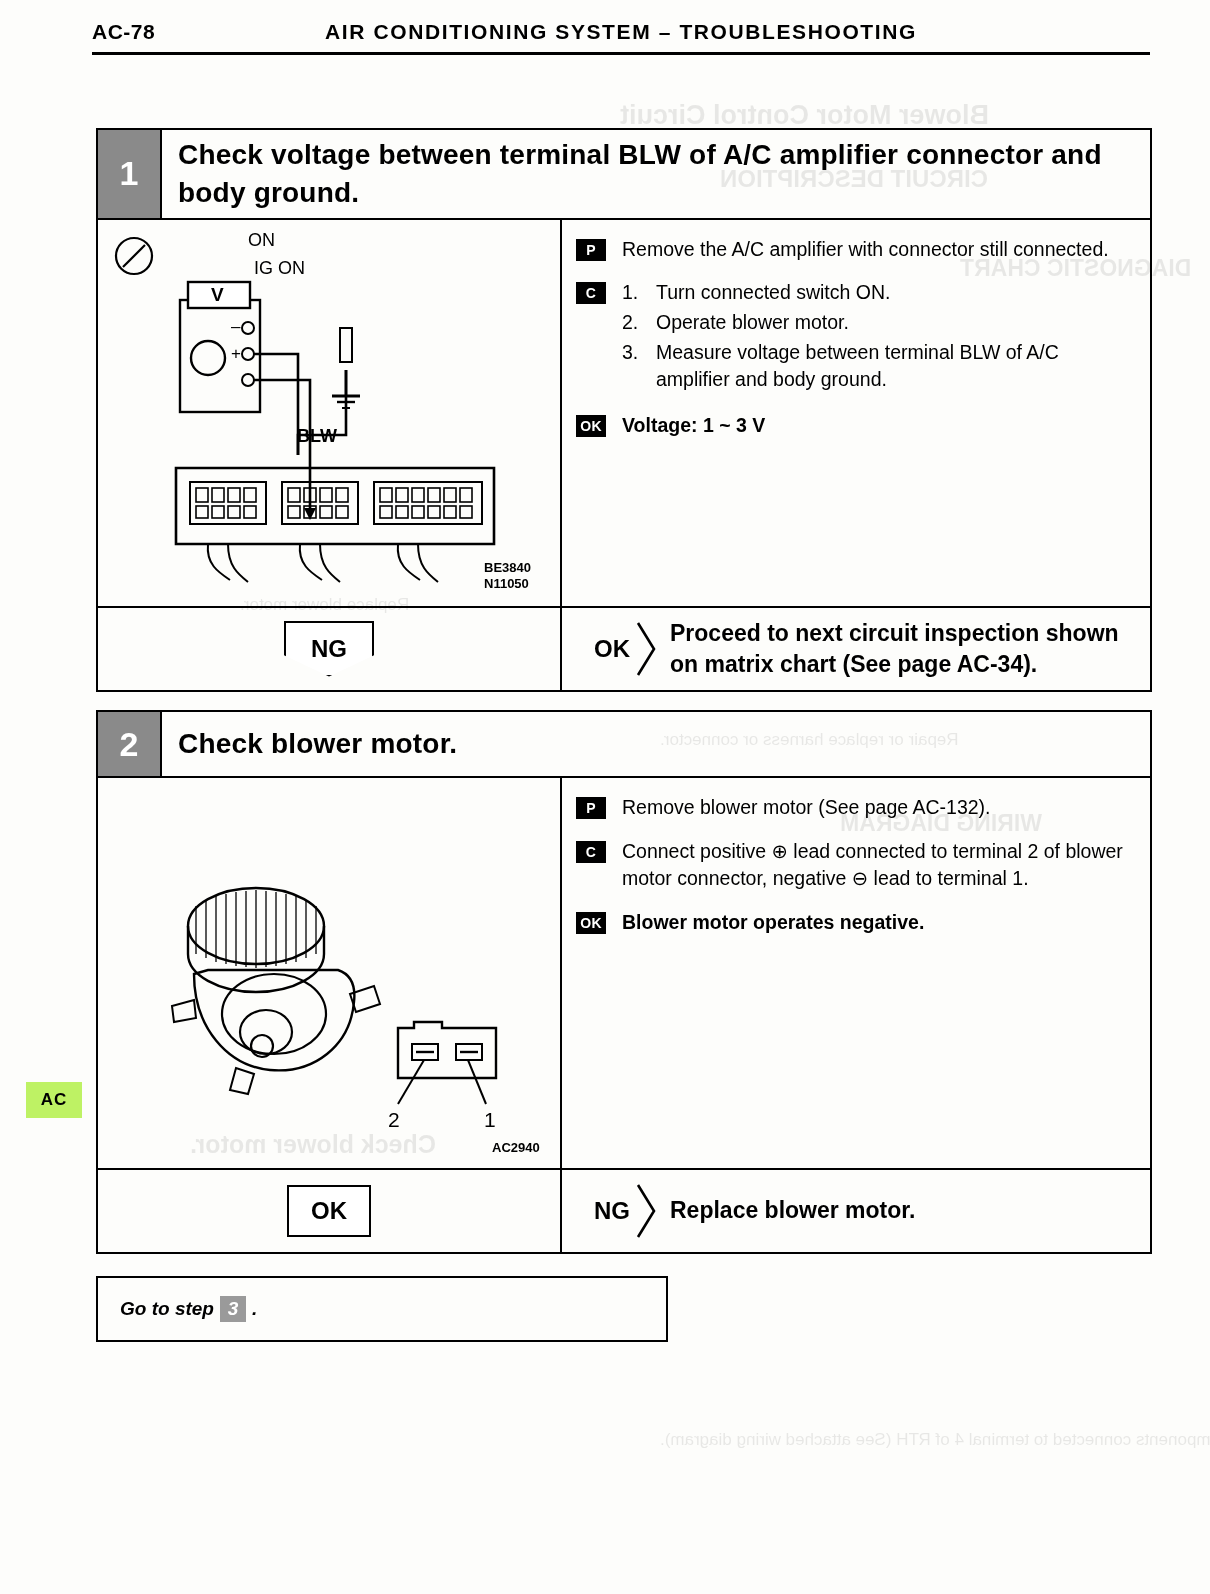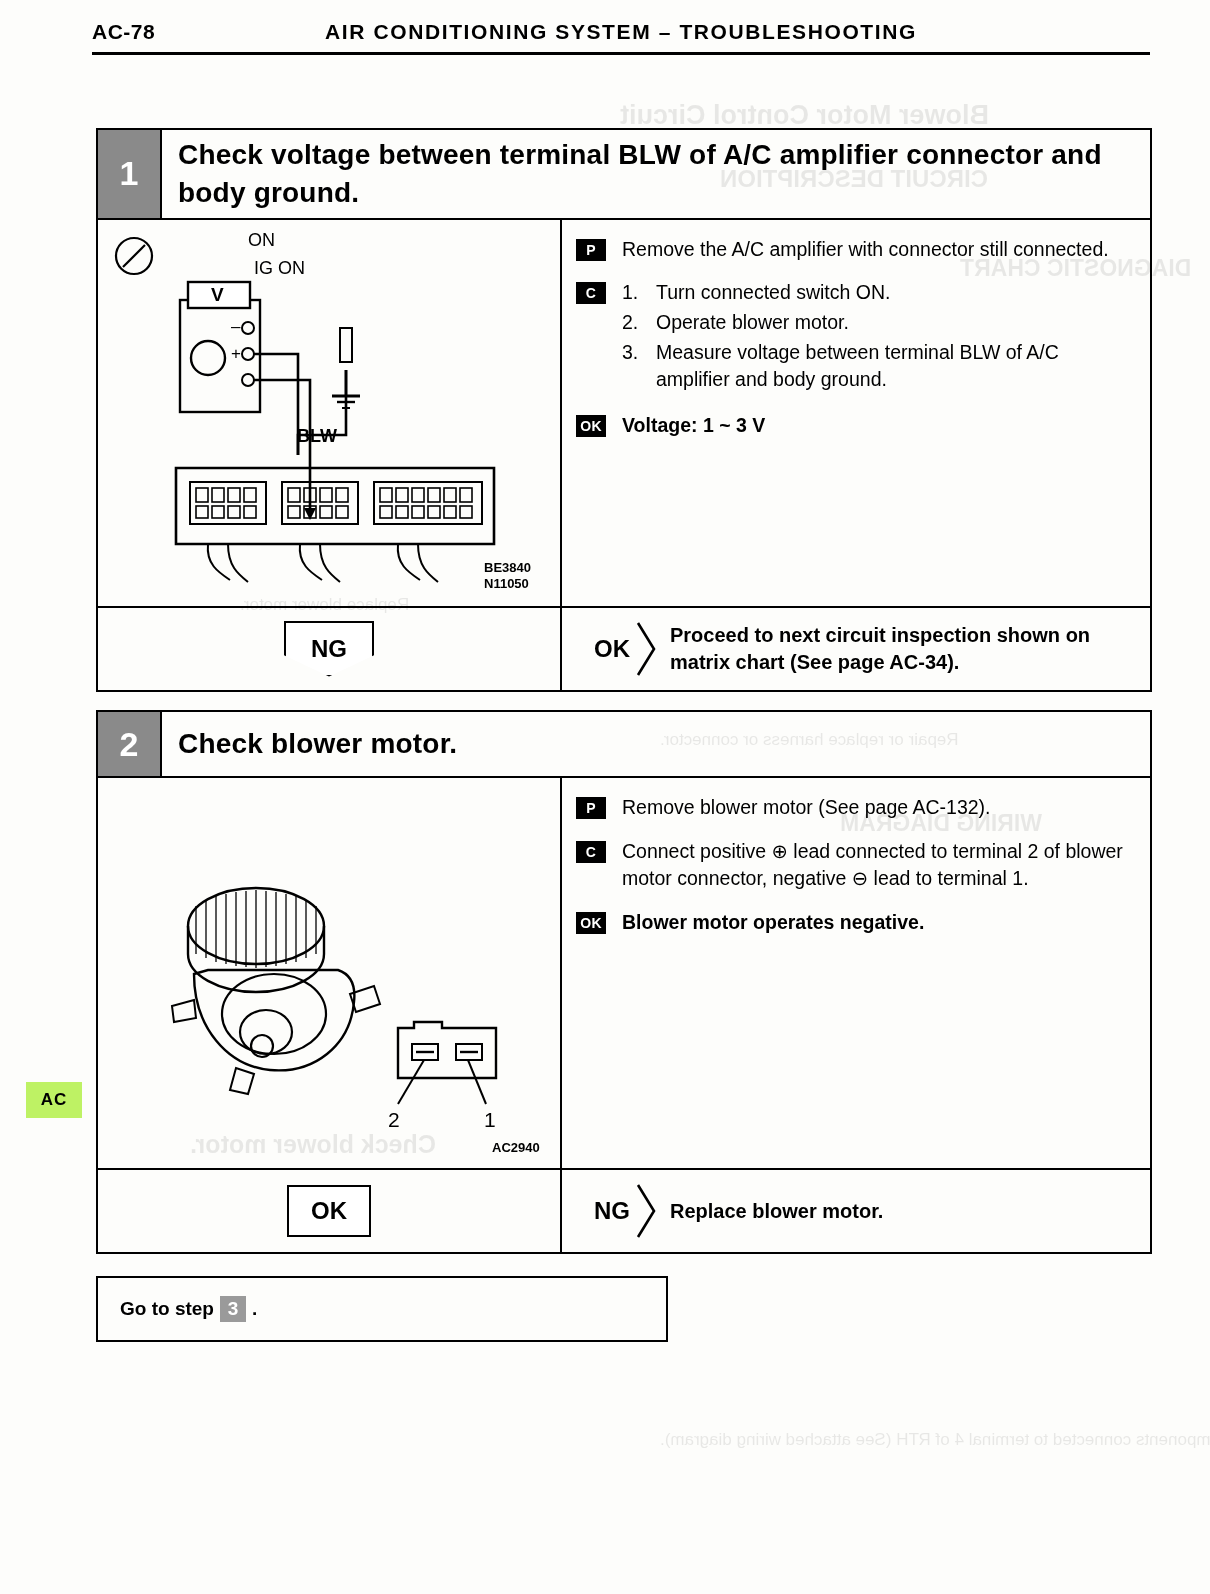--- a/index.html
+++ b/index.html
@@ -208,21 +208,21 @@
   .arrowlabel .lbl {
     font-size: 24px;
     font-weight: bold;
     padding: 0 6px 0 32px;
   }
   .arrowlabel .chev {
     width: 20px;
     height: 56px;
   }
   .res-text {
-    font-size: 20px;
+    font-size: 23px;
     font-weight: bold;
     line-height: 1.35;
     padding-left: 14px;
   }
 
   .goto {
     position: absolute;
     border: 2.5px solid #000;
     display: flex;
     align-items: center;
@@ -504,19 +504,19 @@
           <span class="lbl">NG</span>
           <svg class="chev" viewBox="0 0 20 56">
             <path d="M2 2 L18 28 L2 54" fill="none" stroke="#000" stroke-width="2.6"></path>
           </svg>
         </div>
         <div class="res-text">Replace blower motor.</div>
       </div>
     </div>
   </div>
 
-  <div class="goto" style="left:96px; top:1276px; width:546px; height:62px;">
+  <div class="goto" style="left:96px; top:1276px; width:546px; height:62px;font-style:italic;">
     <span>Go to step</span>
     <span class="boxnum">3</span>
     <span>.</span>
   </div>
 
 </div>
 
 </body></html>

